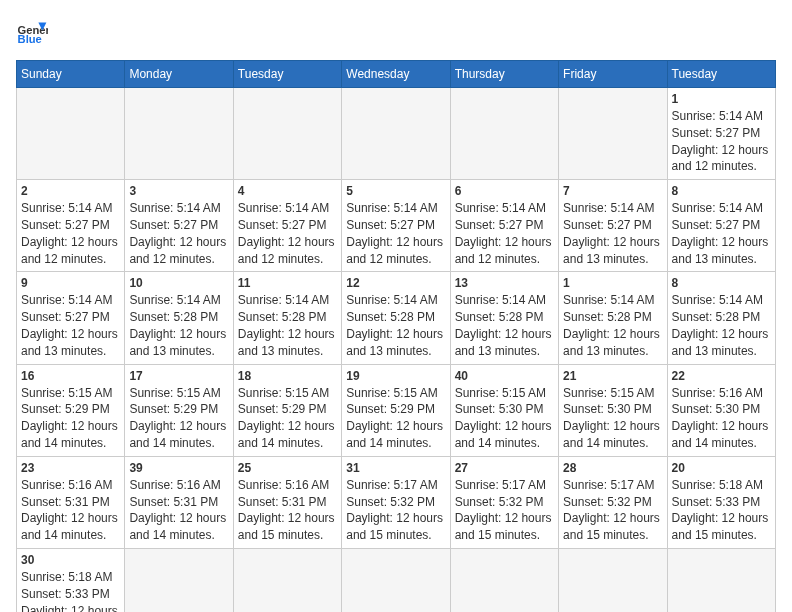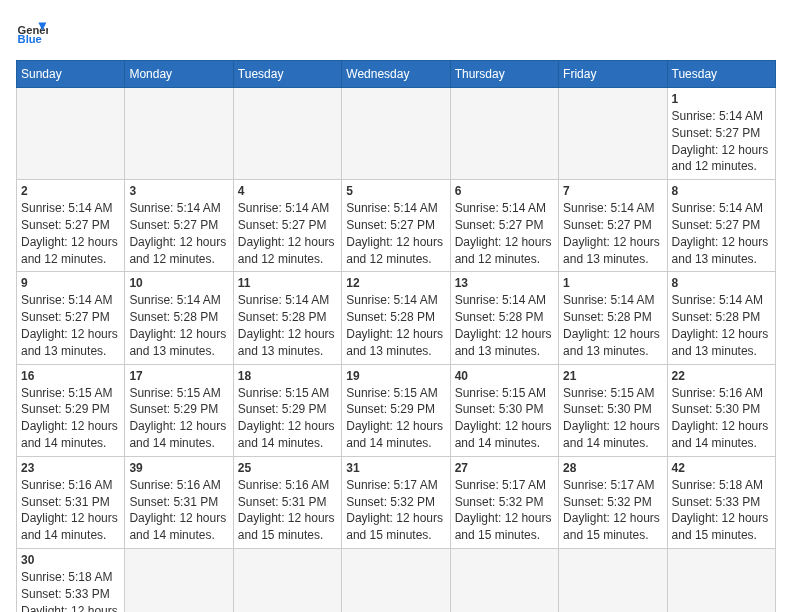--- a/index.html
+++ b/index.html
@@ -316,21 +316,21 @@
 and 15 minutes.</div>
         </td>
         <td>
           <span class="day-number">28</span>
           <div class="day-info" style="white-space: pre-line;">Sunrise: 5:17 AM
 Sunset: 5:32 PM
 Daylight: 12 hours
 and 15 minutes.</div>
         </td>
         <td>
-          <span class="day-number">42</span>
+          <span class="day-number">20</span>
           <div class="day-info" style="white-space: pre-line;">Sunrise: 5:18 AM
 Sunset: 5:33 PM
 Daylight: 12 hours
 and 15 minutes.</div>
         </td>
       </tr>
       <tr>
         <td>
           <span class="day-number">30</span>
           <div class="day-info" style="white-space: pre-line;">Sunrise: 5:18 AM

